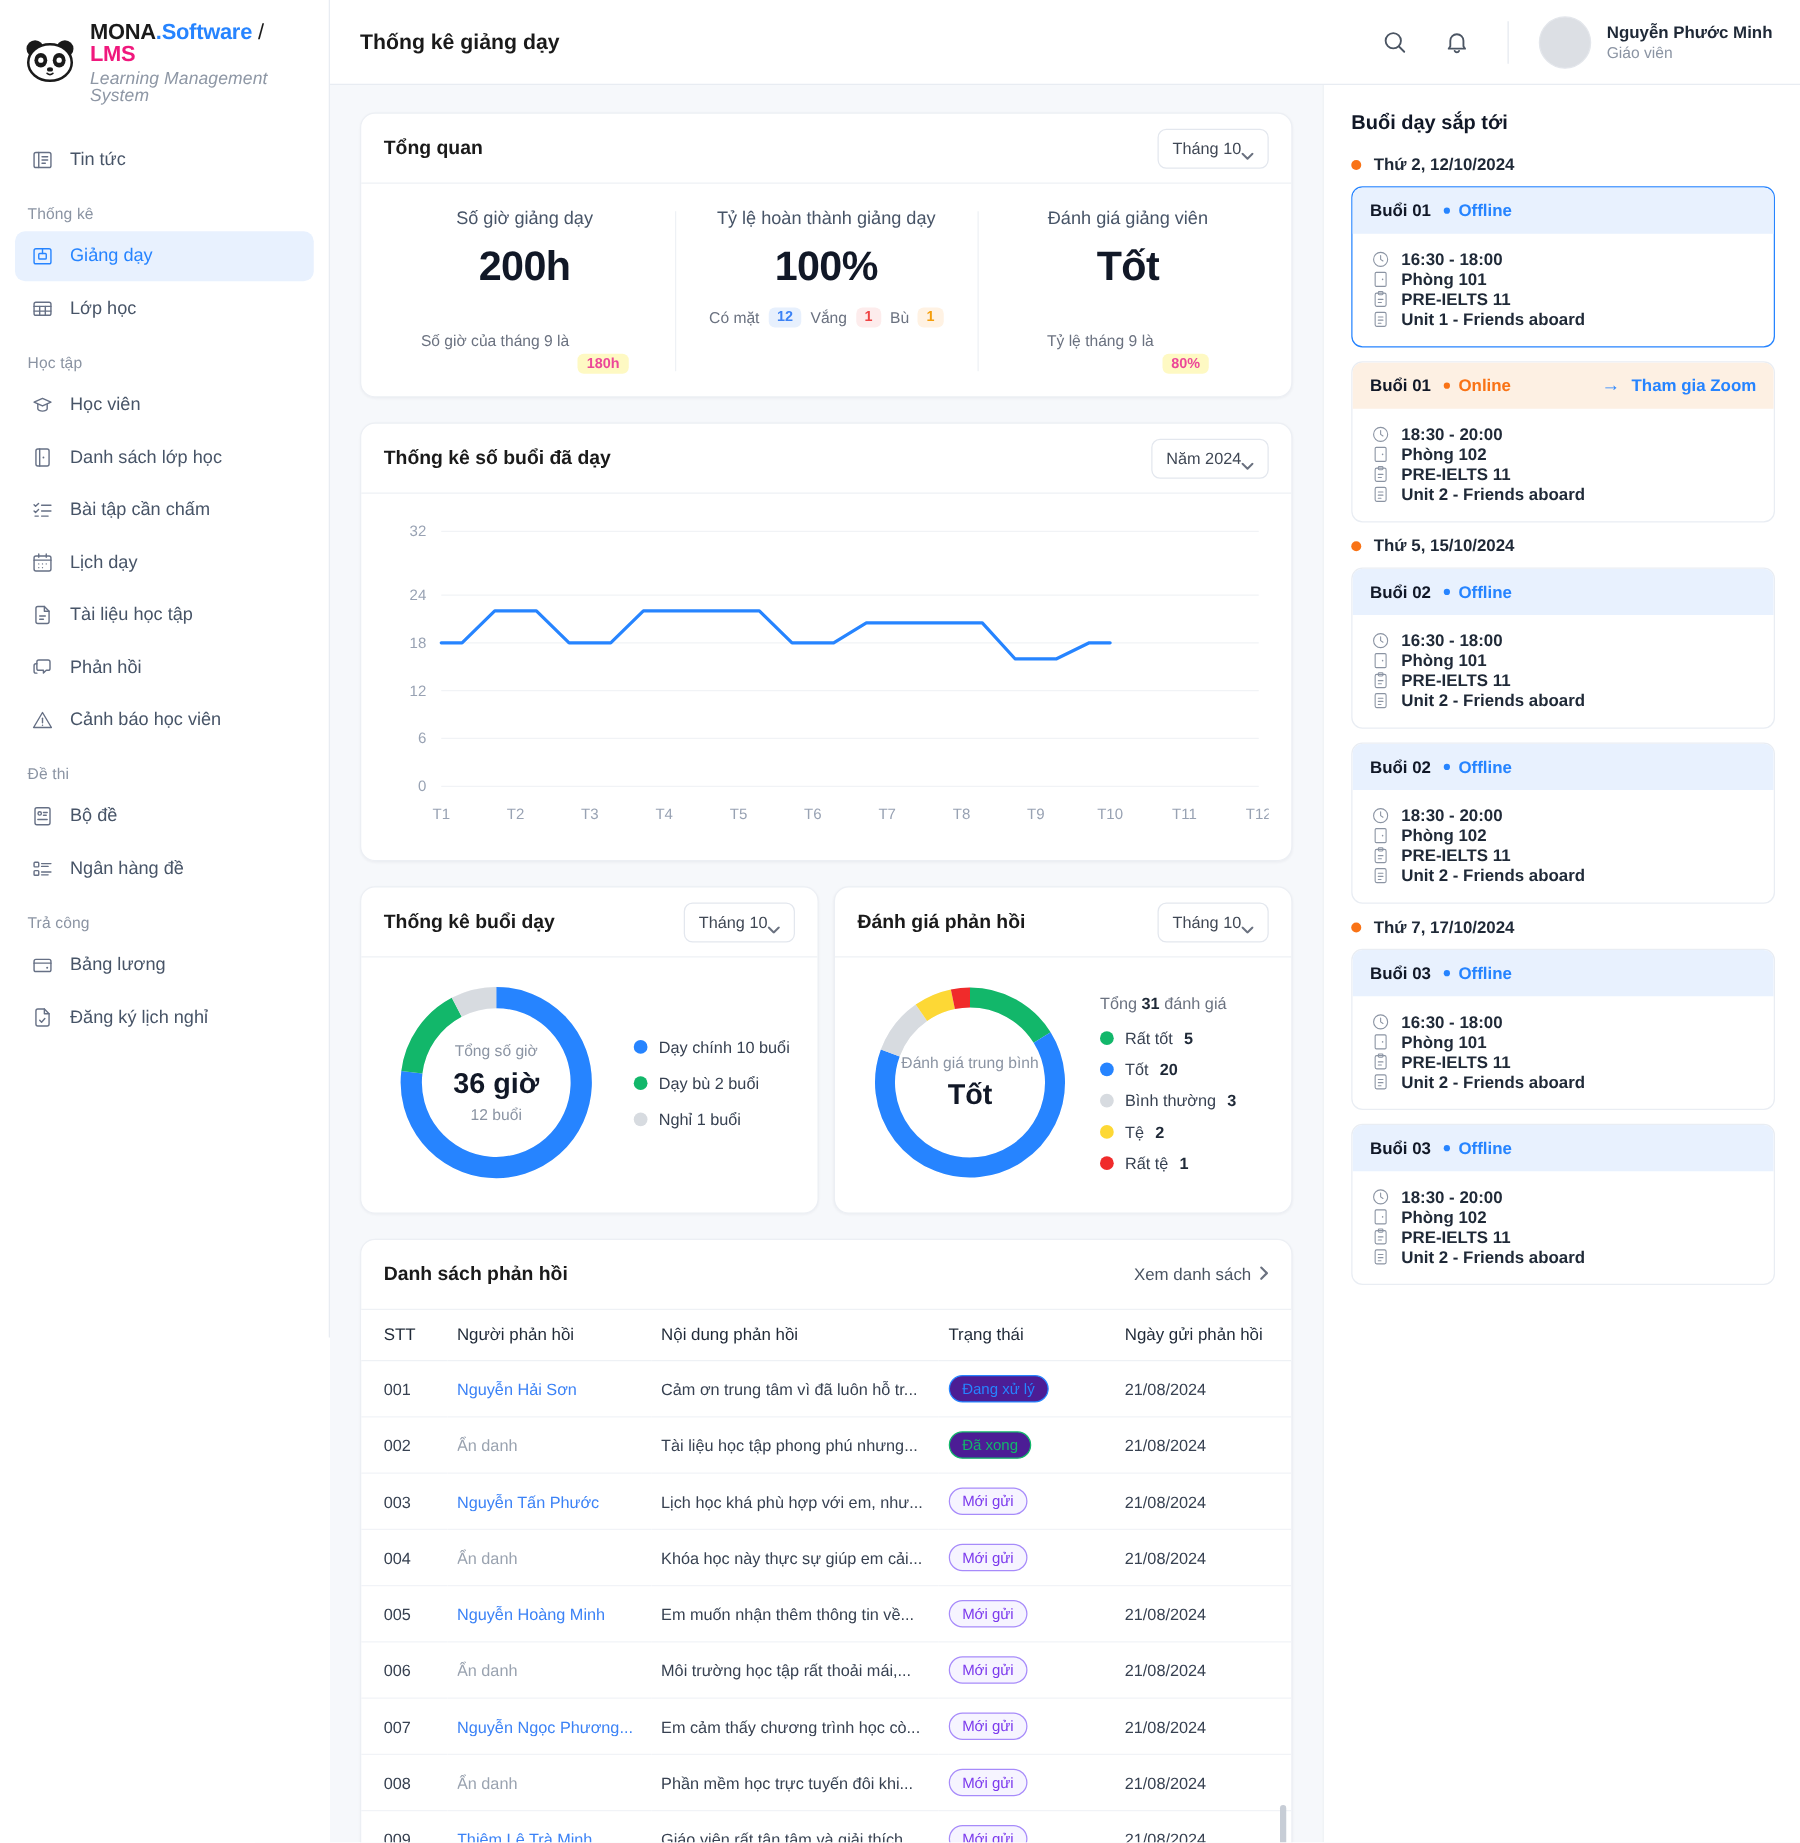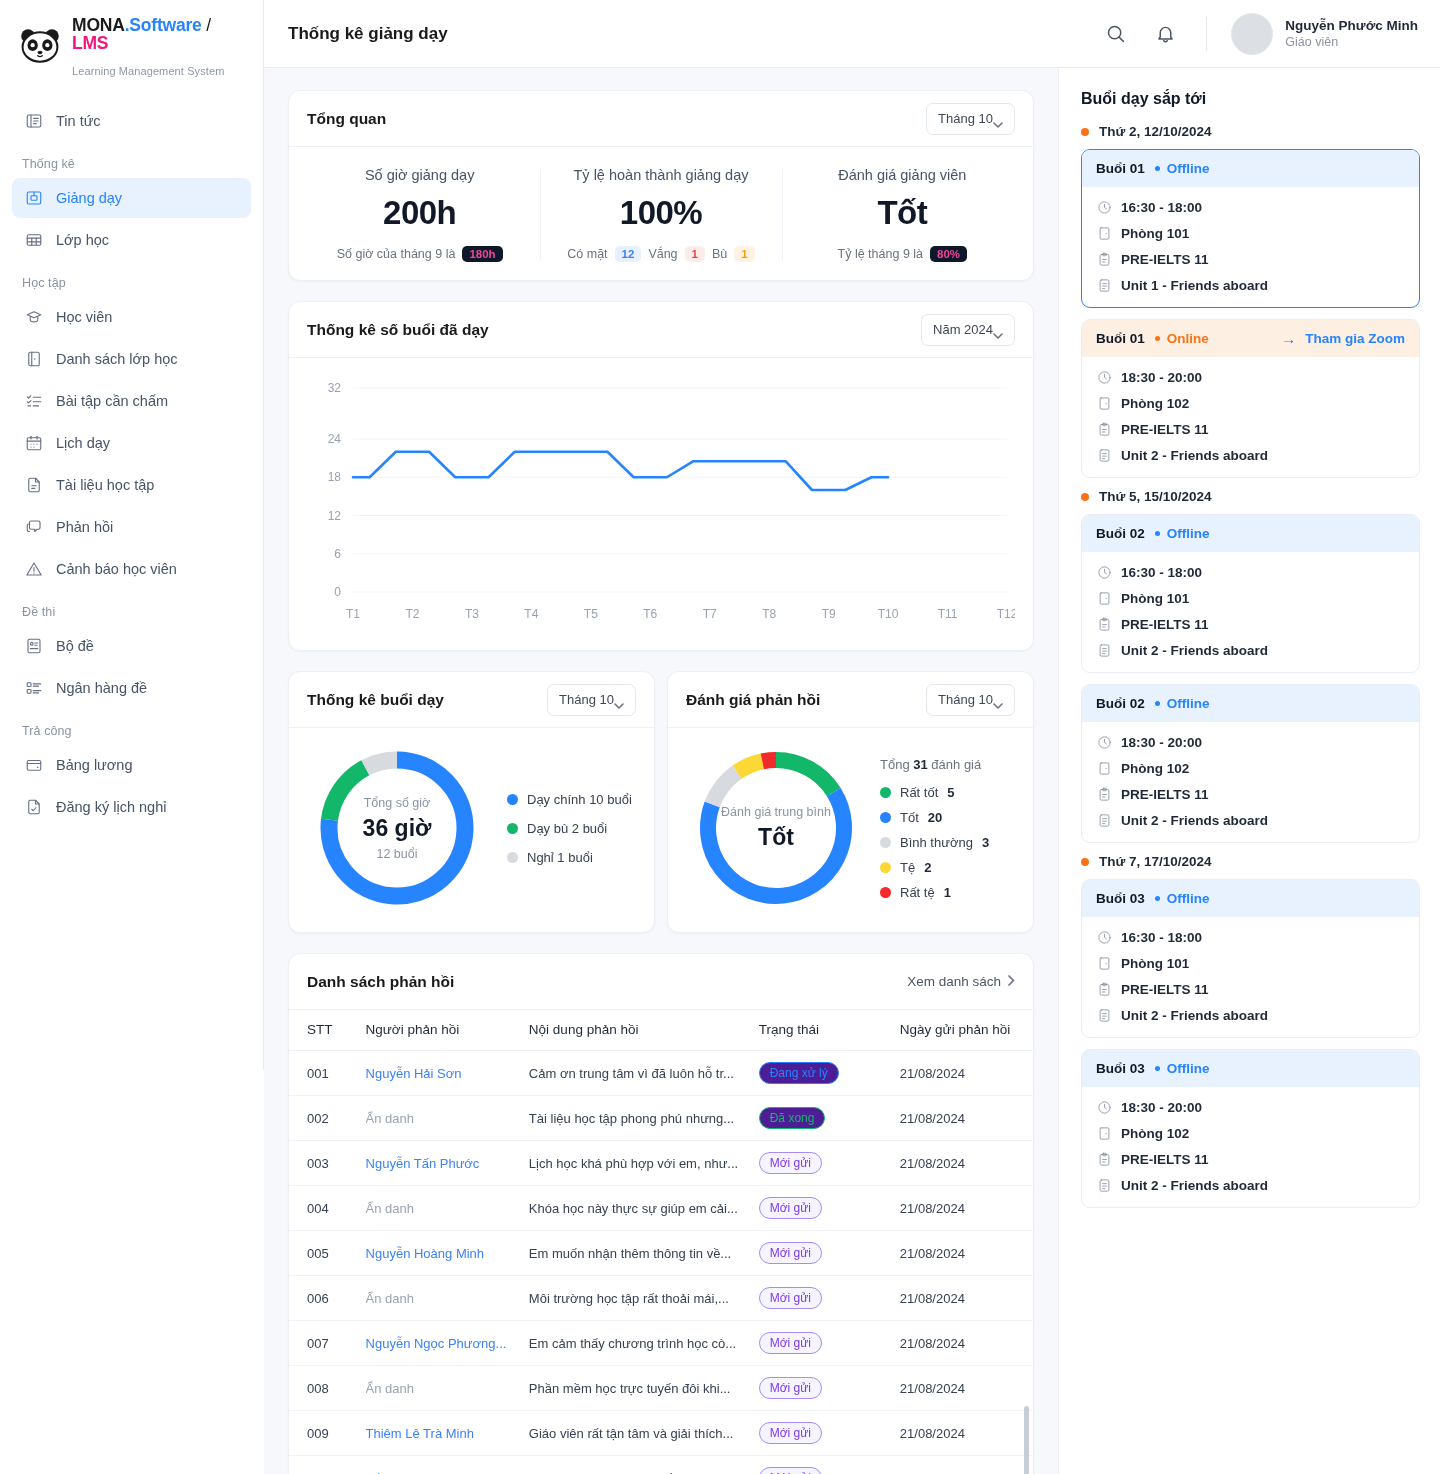--- a/index.html
+++ b/index.html
@@ -19,21 +19,21 @@
     padding: 0; position: relative;
   }
   .brand { display: flex; align-items: center; gap: 10px; padding: 16px 18px 10px 18px; }
   .brand-logo { width: 44px; height: 44px; flex: 0 0 44px; }
   .brand-text { line-height: 1.05; }
   .brand-title { font-size: 17.5px; font-weight: bold; letter-spacing: -0.2px; }
   .brand-title .mona { color: #1a1a1a; }
   .brand-title .soft { color: #2684ff; }
   .brand-title .sep { color: #1a1a1a; font-weight: normal; }
   .brand-title .lms { color: #f0187d; }
-  .brand-sub { font-size: 11px; color: #8e97a5; margin-top: 13px; letter-spacing: .1px;}
+  .brand-sub { font-size: 14px; color: #8e97a5; font-style: italic; margin-top: 2px; letter-spacing: .1px;}
 
   .nav { padding: 14px 12px 0 12px; }
   .nav-group-label {
     font-size: 12.5px; color: #8b94a3; padding: 14px 10px 7px 10px; letter-spacing: .1px;
   }
   .nav-item {
     display: flex; align-items: center; gap: 12px;
     height: 40px; padding: 0 12px; border-radius: 8px;
     color: #475467; font-size: 14.5px; cursor: pointer; margin-bottom: 2px;
   }
@@ -71,21 +71,21 @@
   .chev svg { width: 10px; height: 6px; stroke: #6b7280; fill: none; stroke-width: 1.6; stroke-linecap: round; stroke-linejoin: round;}
 
   
   .ov-body { display: flex; padding: 20px 10px 18px 10px; }
   .ov-cell { flex: 1; text-align: center; position: relative; padding: 0 12px;}
   .ov-cell + .ov-cell::before { content: ""; position: absolute; left: 0; top: 2px; bottom: 2px; width: 1px; background: #eef1f5; }
   .ov-label { font-size: 14.5px; color: #475467; }
   .ov-value { font-size: 33px; font-weight: bold; color: #111827; margin: 11px 0 14px 0; letter-spacing: -.5px;}
   .ov-sub { font-size: 12.5px; color: #6b7280; display: flex; align-items: center; justify-content: center; gap: 7px; flex-wrap: nowrap;}
   .pill { padding: 2px 7px; border-radius: 5px; font-size: 11.5px; font-weight: bold; }
-  .pill.pink { background: #0f172a; color: #ec4899; }
+  .pill.pink { background: #fef9c3; color: #ec4899; margin-top: 37px; }
   .pill.blue { background: #e7f0fd; color: #3b82f6; }
   .pill.red  { background: #fdecec; color: #ef4444; }
   .pill.orange { background: #fff2e3; color: #f59e0b; }
 
   
   .chart-box { padding: 16px 18px 10px 18px; }
 
   
   .duo { display: flex; gap: 12px; margin-top: 20px; }
   .duo > .card { flex: 1; }
@@ -145,21 +145,21 @@
   .sess.focus { border-color: #2684ff; }
   .sess-head { display: flex; align-items: center; gap: 10px; padding: 11px 14px; background: #e8f1fe; }
   .sess-head.warm { background: #fdf0e3; }
   .sess-no { font-size: 13.5px; font-weight: bold; color: #111827; }
   .sess-mode { font-size: 13.5px; font-weight: bold; display: flex; align-items: center; gap: 7px; }
   .sess-mode.off { color: #2684ff; }
   .sess-mode.on { color: #f97316; }
   .mdot { width: 5px; height: 5px; border-radius: 50%; background: currentColor; }
   .zoom-link { margin-left: auto; display: flex; align-items: center; gap: 9px; color: #2684ff; font-size: 13.5px; font-weight: bold; cursor: pointer;}
   .zoom-link .arr { font-size: 15px; line-height: 1;}
-  .sess-body { padding: 12px 14px 14px 14px; display: flex; flex-direction: column; gap: 10px; justify-content: flex-end; }
+  .sess-body { padding: 12px 14px 14px 14px; display: flex; flex-direction: column; gap: 0; justify-content: flex-end; }
   .sess-line { display: flex; align-items: center; gap: 9px; font-size: 13.5px; font-weight: bold; color: #1f2937; }
   .sess-line .si { width: 16px; height: 16px; flex: 0 0 16px; display: flex; align-items: center; justify-content: center;}
   .sess-line .si svg { width: 15px; height: 15px; stroke: #8b94a3; fill: none; stroke-width: 1.4; stroke-linecap: round; stroke-linejoin: round;}
 </style>
 </head>
 <body>
 
 <div class="app">
 
   <aside class="sidebar">

